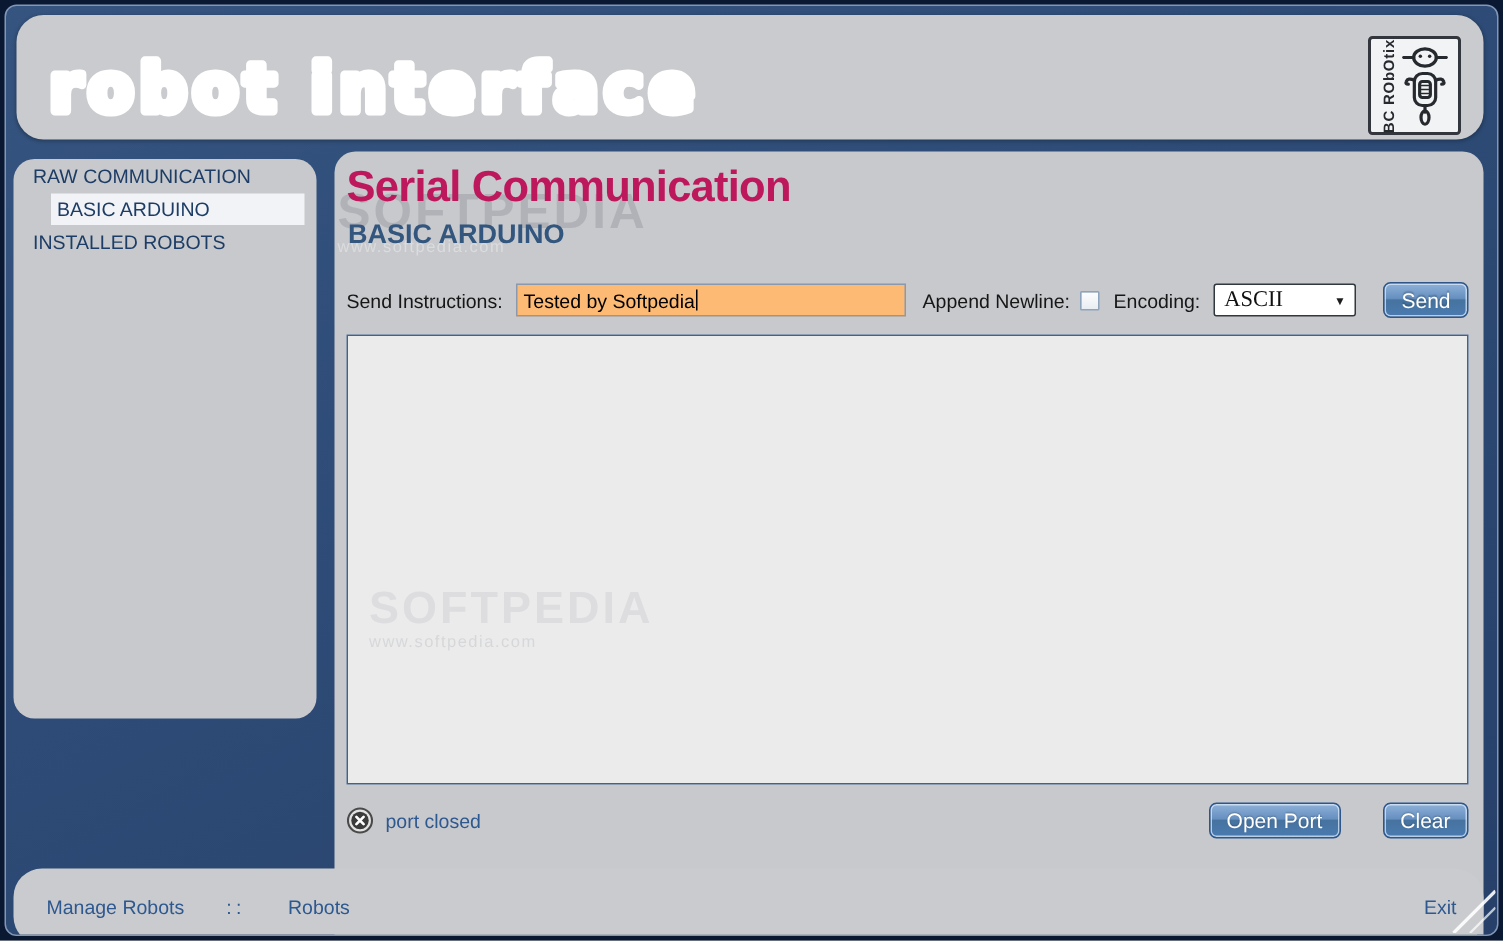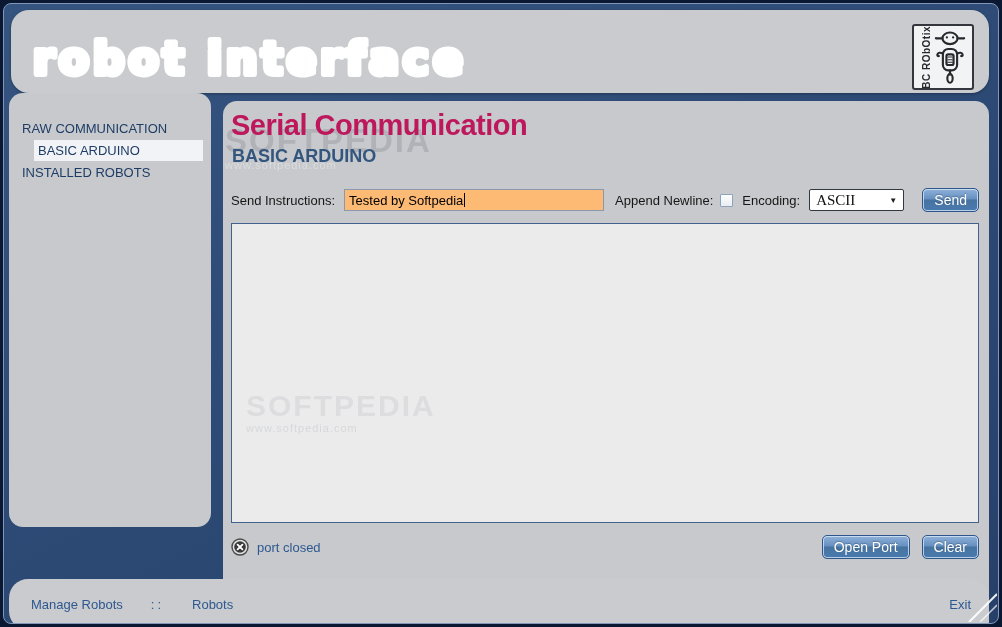--- a/index.html
+++ b/index.html
@@ -27,22 +27,22 @@
     background:#f2f3f5;border:2px solid #33363c;border-radius:3px;
     display:flex;align-items:center;justify-content:center;gap:2px;
   }
   .logo-text{
     writing-mode:vertical-rl;transform:rotate(180deg);
     font-size:10px;font-weight:bold;color:#26292e;letter-spacing:.5px;
     white-space:nowrap;
   }
   
   .sidebar{
-    position:absolute;left:5px;top:89px;width:202px;height:434px;
-    background:#c7c9cc;border-radius:14px;padding-top:24px;box-sizing:border-box;
+    position:absolute;left:5px;top:102px;width:202px;height:373px;
+    background:#c7c9cc;border-radius:14px;padding-top:0;box-sizing:border-box;
   }
   .side-item{
     font-size:13px;color:#1e3d66;padding:4px 4px 4px 13px;cursor:pointer;
   }
   .side-sub{
     font-size:13px;color:#1e3d66;margin-left:25px;margin-right:8px;
     padding:3px 4px;cursor:pointer;
   }
   .side-sub.selected{background:#f2f3f6;}
   
@@ -100,21 +100,21 @@
   .output{
     position:absolute;left:8px;right:10px;top:122px;height:300px;
     background:#ebebec;border:1px solid #42618c;box-sizing:border-box;
     overflow:auto;font-size:13px;color:#222;
   }
   .status-row{
     position:absolute;left:8px;right:10px;top:433px;height:26px;
     display:flex;align-items:center;
   }
   .status-text{margin-left:8px;font-size:13px;color:#2e5890;}
-  .right-btns{margin-left:auto;display:flex;gap:12px;}
+  .right-btns{margin-left:auto;display:flex;gap:28px;}
   
   .footer{
     position:absolute;left:5px;right:9px;top:575px;height:51px;
     background:#c9cbce;border-radius:19px;
     display:flex;align-items:center;font-size:13px;color:#2e5890;
     padding:0 18px 0 22px;box-sizing:border-box;gap:16px;
   }
   .footer-link{cursor:pointer;}
   .footer-sep{margin:0 12px;letter-spacing:3px;}
   .exit-link{margin-left:auto;cursor:pointer;}

